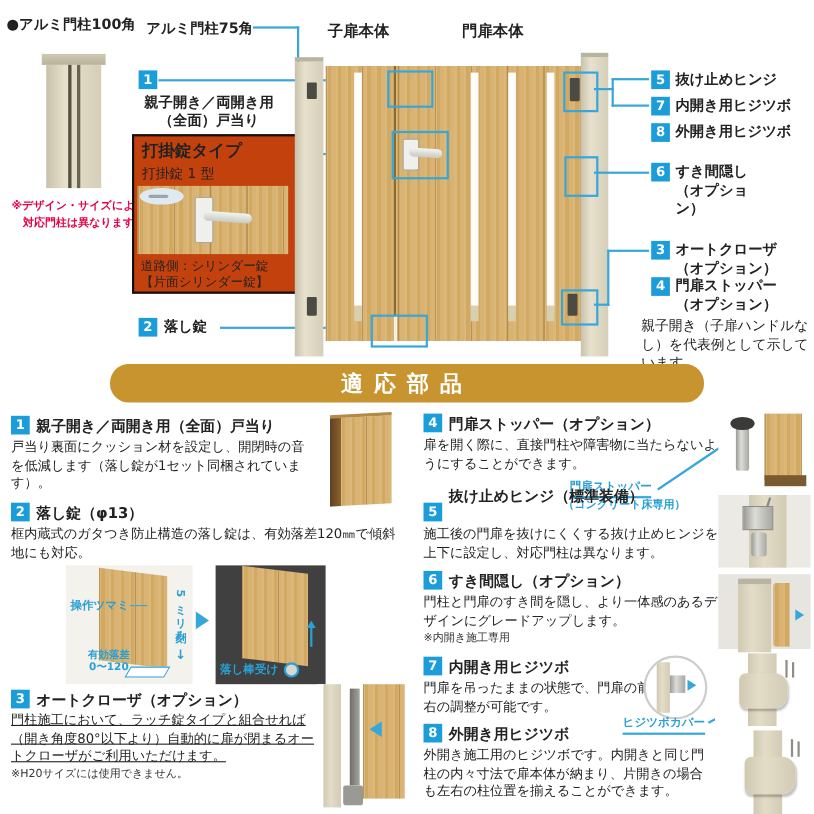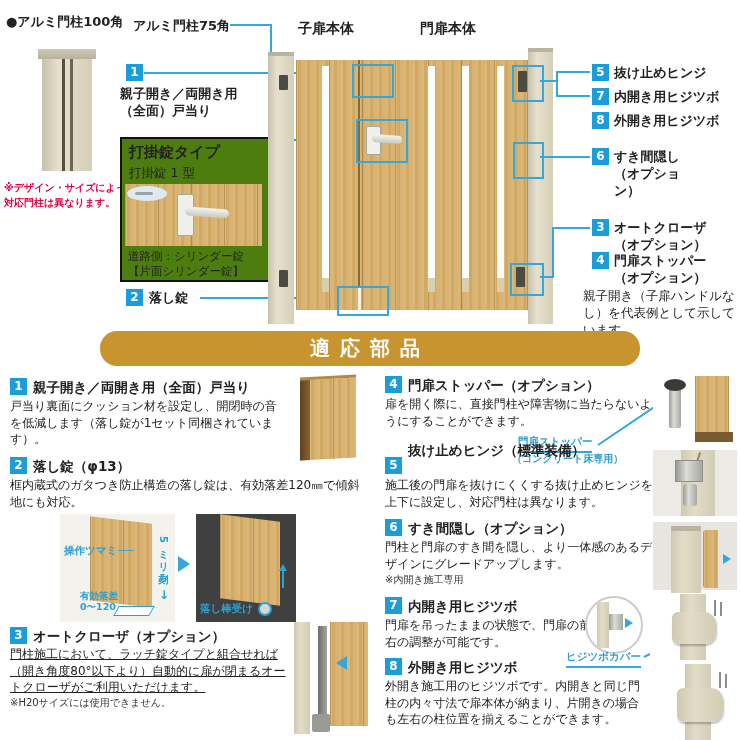--- a/index.html
+++ b/index.html
@@ -1,21 +1,21 @@
 <!DOCTYPE html>
 <html><head>
 <meta charset="utf-8">
 <style>
   html,body{margin:0;padding:0;background:#fff;}
   #screen{position:relative;width:740px;height:740px;background:#fff;overflow:hidden;
           font-family:"DejaVu Sans",sans-serif;color:#222;}
   .abs{position:absolute;}
   .bold13{font-size:13px;font-weight:bold;}
   .bold14{font-size:14px;font-weight:bold;}
-  .pre{white-space:pre-line;}
+  .pre{white-space:pre-line;text-align:center;}
   .rednote{font-size:10px;font-weight:bold;color:#e50044;line-height:1.45;}
   .badge{position:absolute;width:17px;height:17px;background:#1b9dd9;color:#fff;
          font-weight:bold;font-size:12px;text-align:center;line-height:17px;}
   .clabel{position:absolute;font-size:13px;font-weight:bold;line-height:1.3;}
   .hl{position:absolute;height:2px;background:#35a7da;}
   .vl{position:absolute;width:2px;background:#35a7da;}
   .cbox{position:absolute;border:2px solid #35a7da;background:transparent;}
   .wood{background:
      repeating-linear-gradient(90deg, rgba(120,85,30,.35) 0 1px, transparent 1px 33px),
      repeating-linear-gradient(90deg,#dcb878 0 2px,#d2a963 2px 5px,#d9b373 5px 9px);}
@@ -60,21 +60,21 @@
 
   <div class="abs bold13" style="left:133px;top:17px;">アルミ門柱75角</div>
   <div class="hl" style="left:230px;top:24px;width:42px;"></div>
   <div class="vl" style="left:270px;top:24px;height:34px;"></div>
 
   <div class="badge" style="left:126px;top:64px;">1</div>
   <div class="hl" style="left:144px;top:72px;width:211px;"></div>
   <div class="clabel pre" style="left: 120px; top: 86px; width: 140px; white-space: pre-line;">親子開き／両開き用
 （全面）戸当り</div>
 
-  <div class="abs" style="left:120px;top:137px;width:147px;height:141px;border:2px solid #111;background:#4d7c0f;">
+  <div class="abs" style="left:120px;top:122px;width:147px;height:141px;border:2px solid #111;background:#c2410c;">
     <div class="abs" style="left:7px;top:4px;font-size:15px;font-weight:bold;">打掛錠タイプ</div>
     <div class="abs" style="left:7px;top:26px;font-size:12.5px;">打掛錠 1 型</div>
     <div class="abs wood" style="left:3px;top:45px;width:137px;height:62px;">
       <div class="abs" style="left:2px;top:2px;width:40px;height:15px;background:#dfe9f1;border-radius:50%;">
         <div class="abs" style="left:8px;top:6px;width:18px;height:3px;background:#9aa4ac;border-radius:2px;"></div>
       </div>
       <div class="abs" style="left:52px;top:10px;width:15px;height:40px;background:#efefec;border:1px solid #a8a8a2;border-radius:2px;"></div>
       <div class="abs" style="left:60px;top:24px;width:44px;height:9px;background:linear-gradient(#f4f4f1,#c9c9c2);border-radius:5px;transform:rotate(4deg);"></div>
     </div>
     <div class="abs pre" style="left: 6px; top: 110px; font-size: 11.5px; line-height: 1.3; white-space: pre-line;">道路側：シリンダー錠

